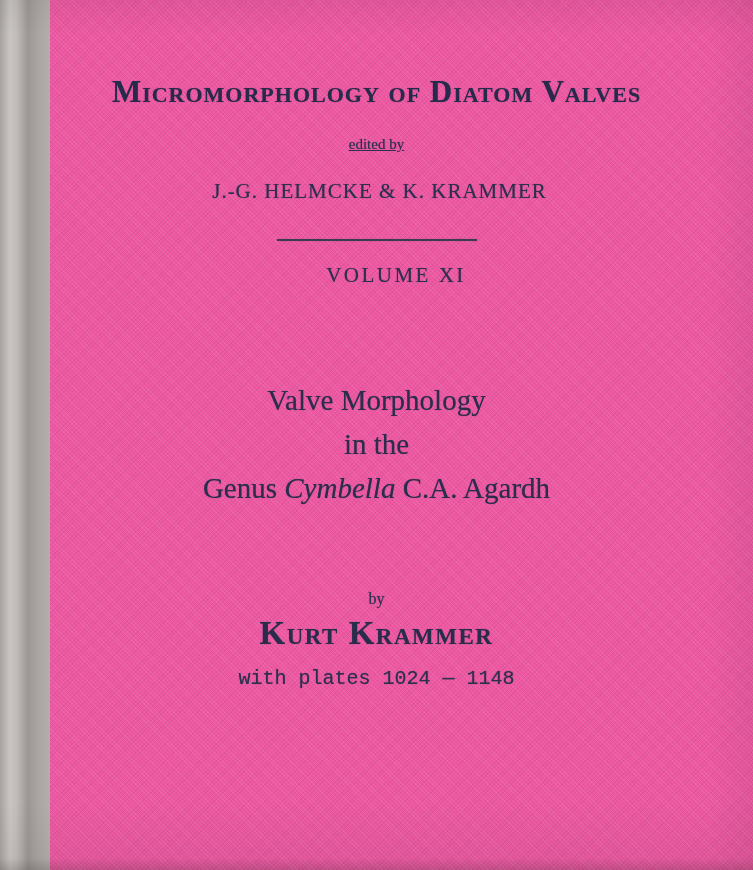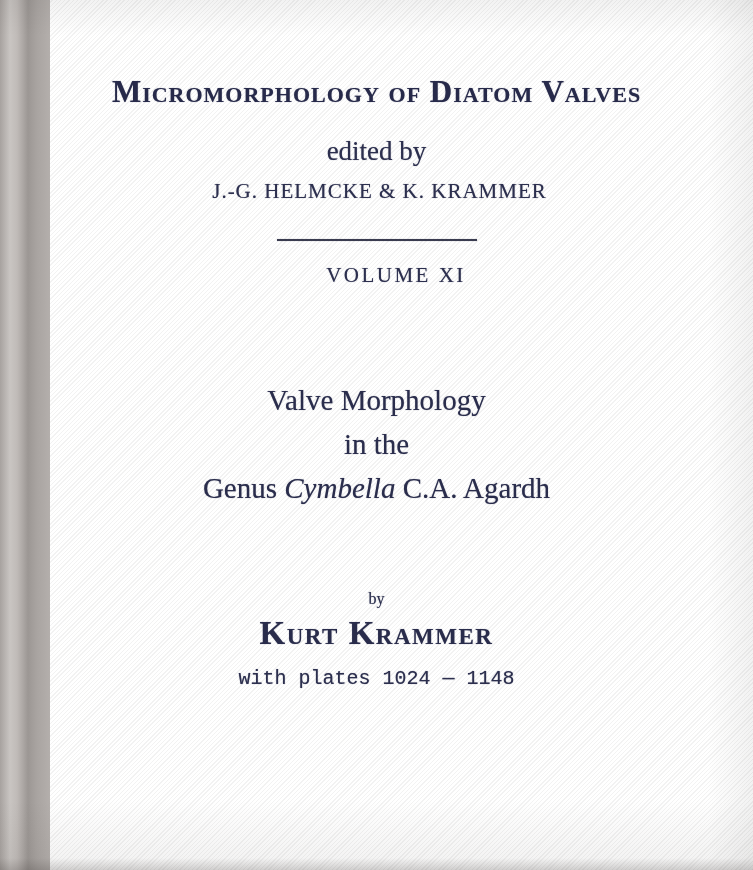--- a/index.html
+++ b/index.html
@@ -4,21 +4,21 @@
 <style>
   html, body {
     margin: 0;
     padding: 0;
     background: #8a8582;
   }
   .book-cover {
     position: relative;
     width: 753px;
     height: 870px;
-    background-color: #ffffff;
+    background-color: #ec4899;
     overflow: hidden;
     font-family: "Liberation Serif", serif;
   }
   
   .weave {
     position: absolute;
     inset: 0;
     background-image:
       repeating-linear-gradient(45deg, rgba(255,255,255,0.08) 0 1px, rgba(255,255,255,0) 1px 3px),
       repeating-linear-gradient(-45deg, rgba(0,0,0,0.05) 0 1px, rgba(0,0,0,0) 1px 3px);
@@ -64,21 +64,21 @@
     text-shadow: 0 0 1px rgba(44,47,78,0.55);
   }
   .series-title {
     top: 74px;
     font-size: 31px;
     font-weight: 700;
     font-variant: small-caps;
     letter-spacing: 1px;
     color: #272a4a;
   }
-  .edited-by { top: 136px; font-size: 27px; }
+  .edited-by { top: 136px; font-size: 15px; text-decoration: underline; }
   .editors   { top: 179px; font-size: 21px; letter-spacing: 1px; padding-left: 6px; }
   .divider-rule {
     top: 239px;
     width: 200px;
     height: 2px;
     margin: 0 auto;
     background: #3a3c50;
     box-shadow: 0 0 1px rgba(44,47,78,0.5);
   }
   .volume { top: 263px; font-size: 21px; letter-spacing: 2.5px; margin-left: 39px; }

